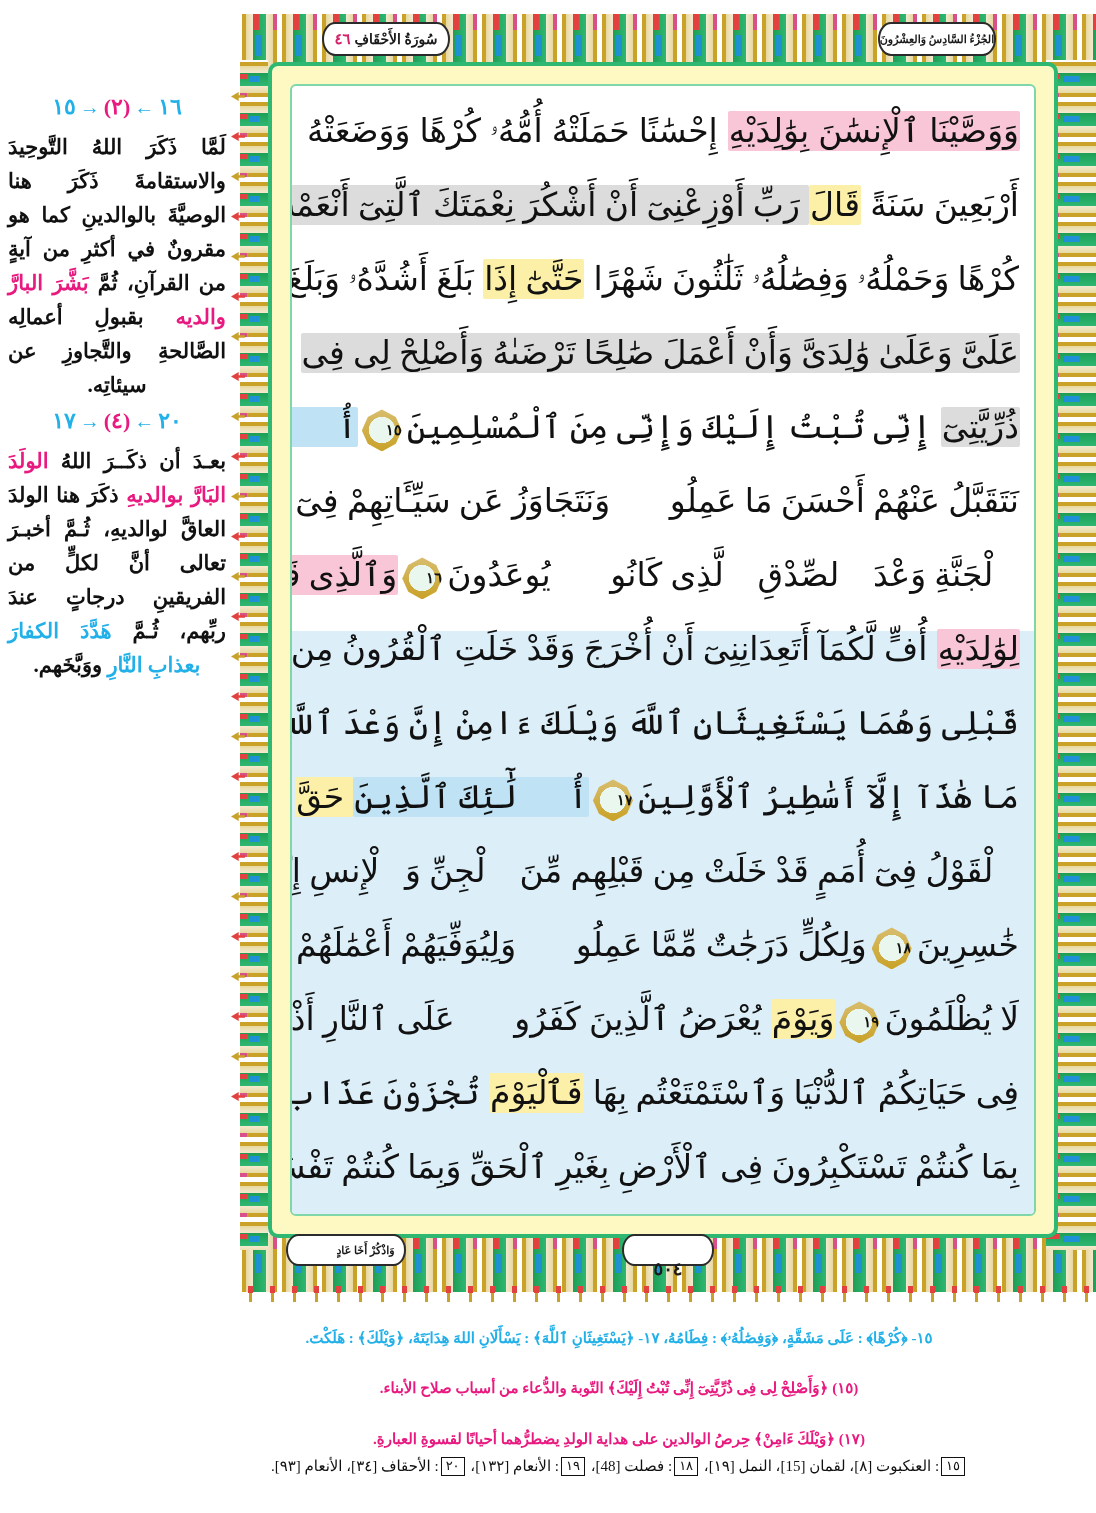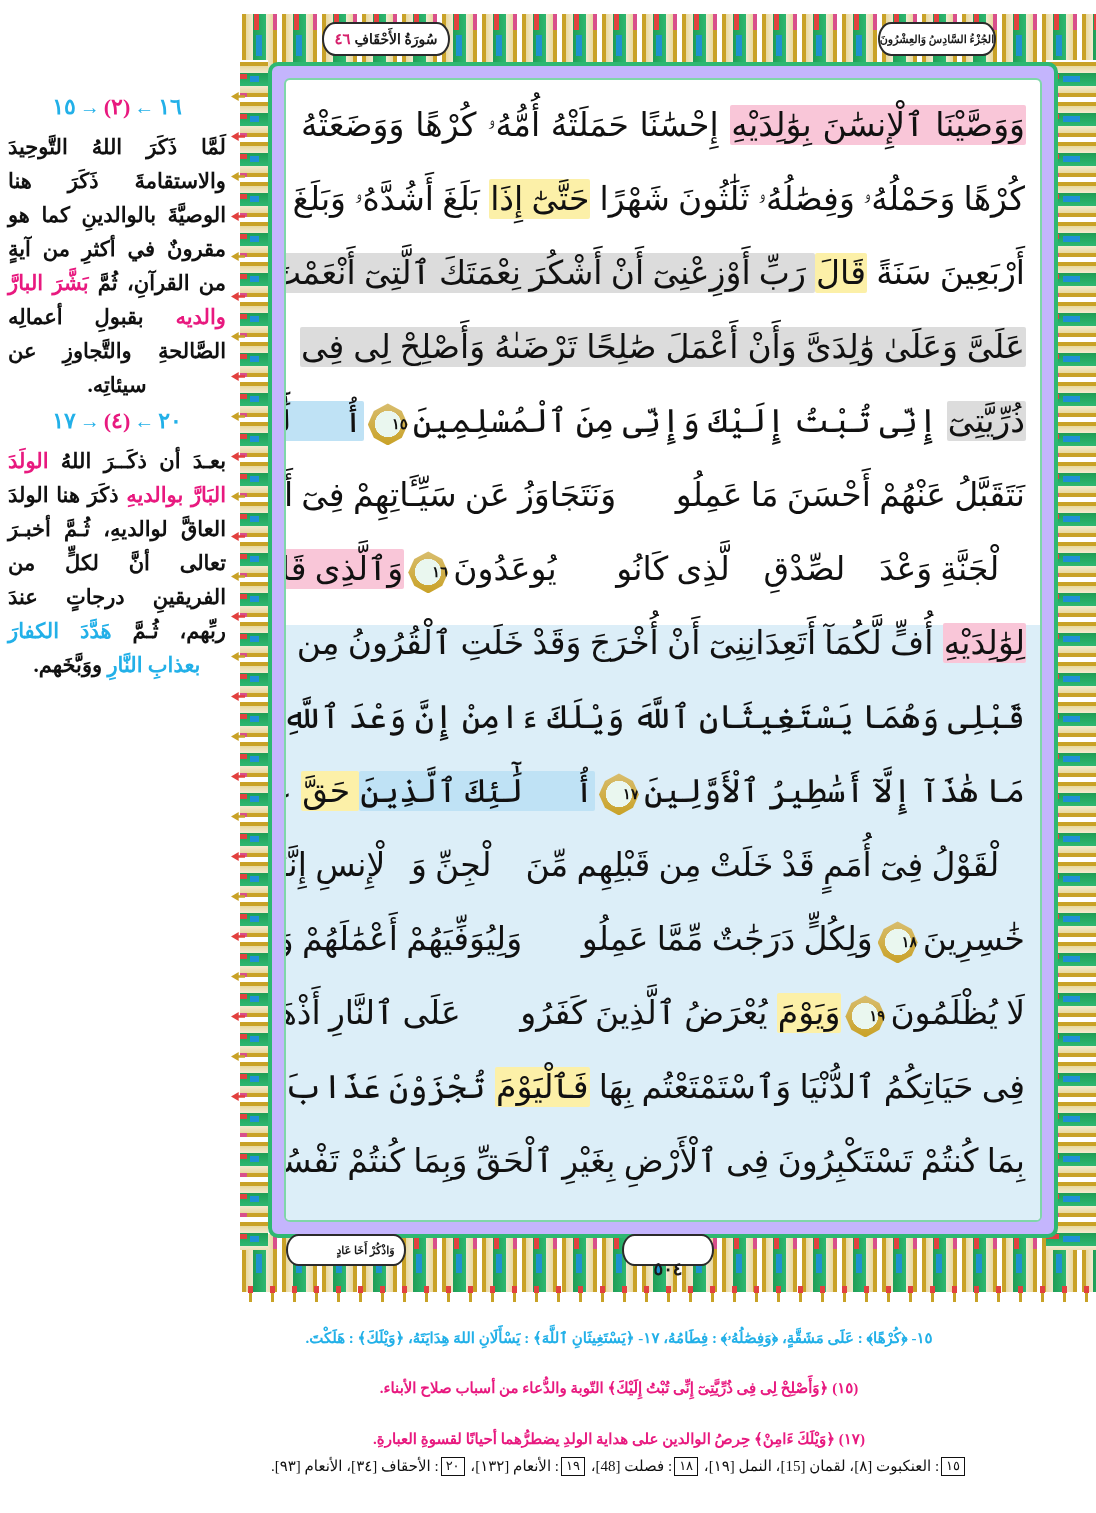--- a/index.html
+++ b/index.html
@@ -127,22 +127,22 @@
     font-family:"Liberation Serif","DejaVu Serif",serif;}
   #surah-name{font-size:14px;}
   #surah-num{color:#d6216c;font-weight:700;margin-inline-start:4px;font-size:15px;}
   #juz-text{font-size:11px;letter-spacing:-.5px;}
   #page-number{font-size:18px;letter-spacing:1px;margin-top:38px;}
   #next-text{font-size:11px;margin-left:39px;}
 
   
   #text-frame{
     position:absolute;left:268px;top:62px;width:790px;height:1176px;
-    border:4px solid #2eb872;border-radius:10px;background:#c4b5fd;
-    box-sizing:border-box;padding:12px;
+    border:4px solid #2eb872;border-radius:10px;background:#fef9c3;
+    box-sizing:border-box;padding:18px;
   }
   #text-inner{
     position:relative;width:100%;height:100%;
     border:2px solid #7fd6a9;border-radius:6px;box-sizing:border-box;
     overflow:hidden;background:#ffffff;
   }
   
   #blue-wash{position:absolute;left:0;right:0;top:545px;bottom:0;background:#dceef8;}
 
   .ayah-lines{position:absolute;inset:0;padding:8px 14px 0 14px;box-sizing:border-box;}
@@ -257,22 +257,22 @@
 
   <div class="cartouche" id="juz-cartouche">
     <span class="cart-text" id="juz-text">الجُزْءُ السَّادِسُ وَالعِشْرُونَ</span>
   </div>
 
   <div id="text-frame">
     <div id="text-inner">
       <div id="blue-wash"></div>
       <div class="ayah-lines" id="ayah-lines">
           <div class="qline"><span class="seg hl-pink">وَوَصَّيْنَا ٱلْإِنسَٰنَ بِوَٰلِدَيْهِ</span><span class="seg "> إِحْسَٰنًا حَمَلَتْهُ أُمُّهُۥ كُرْهًا وَوَضَعَتْهُ</span></div>
+          <div class="qline"><span class="seg ">أَرْبَعِينَ سَنَةً </span><span class="seg hl-yellow">قَالَ</span><span class="seg hl-grey"> رَبِّ أَوْزِعْنِىٓ أَنْ أَشْكُرَ نِعْمَتَكَ ٱلَّتِىٓ أَنْعَمْتَ</span></div>
           <div class="qline"><span class="seg ">كُرْهًا وَحَمْلُهُۥ وَفِصَٰلُهُۥ ثَلَٰثُونَ شَهْرًا </span><span class="seg hl-yellow">حَتَّىٰٓ إِذَا</span><span class="seg "> بَلَغَ أَشُدَّهُۥ وَبَلَغَ</span></div>
-          <div class="qline"><span class="seg ">أَرْبَعِينَ سَنَةً </span><span class="seg hl-yellow">قَالَ</span><span class="seg hl-grey"> رَبِّ أَوْزِعْنِىٓ أَنْ أَشْكُرَ نِعْمَتَكَ ٱلَّتِىٓ أَنْعَمْتَ</span></div>
           <div class="qline"><span class="seg hl-grey">عَلَىَّ وَعَلَىٰ وَٰلِدَىَّ وَأَنْ أَعْمَلَ صَٰلِحًا تَرْضَىٰهُ وَأَصْلِحْ لِى فِى</span></div>
           <div class="qline"><span class="seg hl-grey">ذُرِّيَّتِىٓ</span><span class="seg "> إِنِّى تُبْتُ إِلَيْكَ وَإِنِّى مِنَ ٱلْمُسْلِمِينَ</span><span class="ayah-mark"><span>١٥</span></span><span class="seg hl-blue">أُو۟لَٰٓئِكَ ٱلَّذِينَ</span></div>
           <div class="qline"><span class="seg ">نَتَقَبَّلُ عَنْهُمْ أَحْسَنَ مَا عَمِلُوا۟ وَنَتَجَاوَزُ عَن سَيِّـَٔاتِهِمْ فِىٓ أَصْحَٰبِ</span></div>
           <div class="qline"><span class="seg ">ٱلْجَنَّةِ وَعْدَ ٱلصِّدْقِ ٱلَّذِى كَانُوا۟ يُوعَدُونَ</span><span class="ayah-mark"><span>١٦</span></span><span class="seg hl-pink">وَٱلَّذِى قَالَ</span></div>
           <div class="qline"><span class="seg hl-pink">لِوَٰلِدَيْهِ</span><span class="seg "> أُفٍّ لَّكُمَآ أَتَعِدَانِنِىٓ أَنْ أُخْرَجَ وَقَدْ خَلَتِ ٱلْقُرُونُ مِن</span></div>
           <div class="qline"><span class="seg ">قَبْلِى وَهُمَا يَسْتَغِيثَانِ ٱللَّهَ وَيْلَكَ ءَامِنْ إِنَّ وَعْدَ ٱللَّهِ </span><span class="seg hl-yellow">حَقٌّ</span></div>
           <div class="qline"><span class="seg ">مَا هَٰذَآ إِلَّآ أَسَٰطِيرُ ٱلْأَوَّلِينَ</span><span class="ayah-mark"><span>١٧</span></span><span class="seg hl-blue">أُو۟لَٰٓئِكَ ٱلَّذِينَ</span><span class="seg hl-yellow"> حَقَّ</span><span class="seg "> عَلَيْهِمُ</span></div>
           <div class="qline"><span class="seg ">ٱلْقَوْلُ فِىٓ أُمَمٍ قَدْ خَلَتْ مِن قَبْلِهِم مِّنَ ٱلْجِنِّ وَٱلْإِنسِ إِنَّهُمْ كَانُوا۟</span></div>
           <div class="qline"><span class="seg ">خَٰسِرِينَ</span><span class="ayah-mark"><span>١٨</span></span><span class="seg ">وَلِكُلٍّ دَرَجَٰتٌ مِّمَّا عَمِلُوا۟ وَلِيُوَفِّيَهُمْ أَعْمَٰلَهُمْ وَهُمْ</span></div>
           <div class="qline"><span class="seg ">لَا يُظْلَمُونَ</span><span class="ayah-mark"><span>١٩</span></span><span class="seg hl-yellow">وَيَوْمَ</span><span class="seg "> يُعْرَضُ ٱلَّذِينَ كَفَرُوا۟ عَلَى ٱلنَّارِ أَذْهَبْتُمْ طَيِّبَٰتِكُمْ</span></div>

